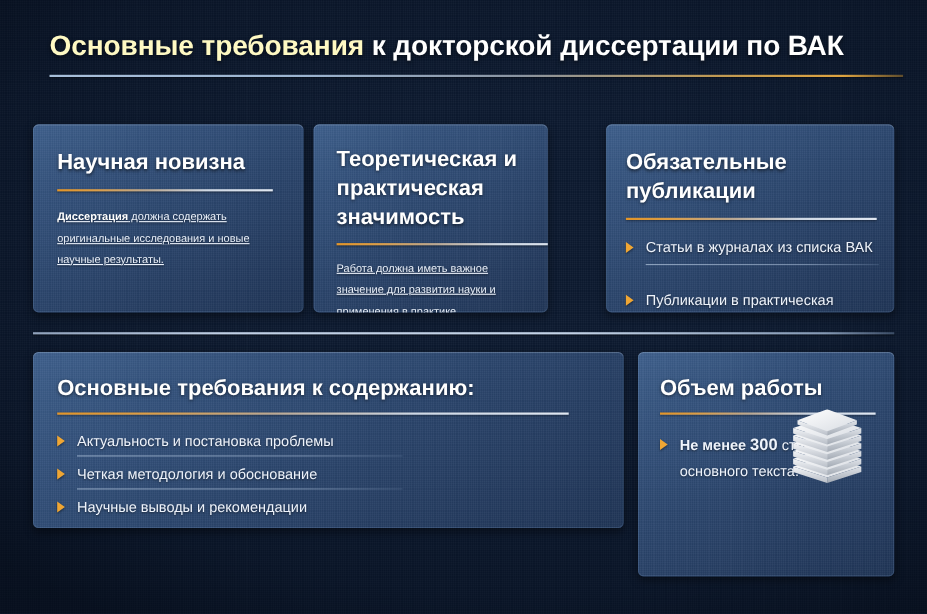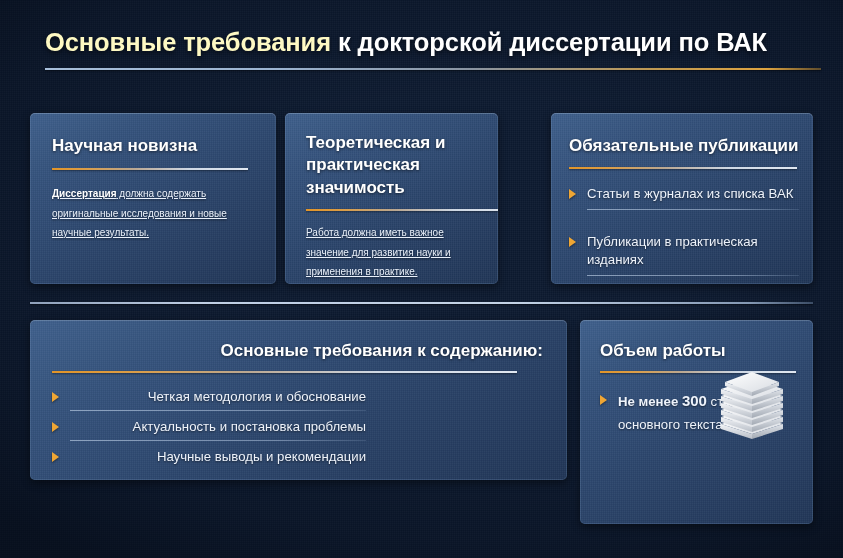--- a/index.html
+++ b/index.html
@@ -92,21 +92,21 @@
     pointer-events: none;
     background-image:
       repeating-linear-gradient(90deg, rgba(255,255,255,0.028) 0px, rgba(255,255,255,0.028) 1px, rgba(0,0,0,0.018) 1px, rgba(0,0,0,0.018) 2px),
       repeating-linear-gradient(0deg,  rgba(255,255,255,0.020) 0px, rgba(255,255,255,0.020) 1px, rgba(0,0,0,0.016) 1px, rgba(0,0,0,0.016) 2px);
   }
   .card .inner { position: relative; z-index: 2; }
 
   .card-title {
     color: #ffffff;
     font-weight: bold;
-    font-size: 17px;
+    font-size: 20px;
     line-height: 1.32;
     text-shadow: 0 1px 3px rgba(0,0,0,0.55);
   }
   .card-rule {
     height: 2px;
     background: linear-gradient(90deg,
         rgba(230,150,38,0.98) 0%,
         rgba(228,162,70,0.95) 18%,
         rgba(205,180,150,0.88) 42%,
         rgba(220,228,238,0.92) 70%,
@@ -225,34 +225,34 @@
           </li>
           <li class="brow">
             <span class="tri"></span>
             <span class="btext">Публикации в практическая изданиях</span>
             <span class="bdiv"></span>
           </li>
         </ul>
       </div>
     </div>
 
-    <div class="card" style="left:30px; top:320px; width:537px; height:160px;text-align:right;">
+    <div class="card" style="left:30px; top:320px; width:537px; height:160px;">
       <div class="tex"></div>
       <div class="inner" style="padding:20px 24px 0 22px;">
         <div class="card-title">Основные требования к содержанию:</div>
         <div class="card-rule" style="margin:9px 0 0 0; width:465px;"></div>
         <ul class="blist" style="margin-top:15px;">
           <li class="brow" style="padding-bottom:5px; margin-bottom:7px; width:296px;">
             <span class="tri"></span>
+            <span class="btext">Актуальность и постановка проблемы</span>
+            <span class="bdiv"></span>
+          </li>
+          <li class="brow" style="padding-bottom:5px; margin-bottom:7px; width:296px;">
+            <span class="tri"></span>
             <span class="btext">Четкая методология и обоснование</span>
-            <span class="bdiv"></span>
-          </li>
-          <li class="brow" style="padding-bottom:5px; margin-bottom:7px; width:296px;">
-            <span class="tri"></span>
-            <span class="btext">Актуальность и постановка проблемы</span>
             <span class="bdiv"></span>
           </li>
           <li class="brow" style="padding-bottom:18px; margin-bottom:0; width:296px;">
             <span class="tri"></span>
             <span class="btext">Научные выводы и рекомендации</span>
             <span class="bdiv"></span>
           </li>
         </ul>
       </div>
     </div>

